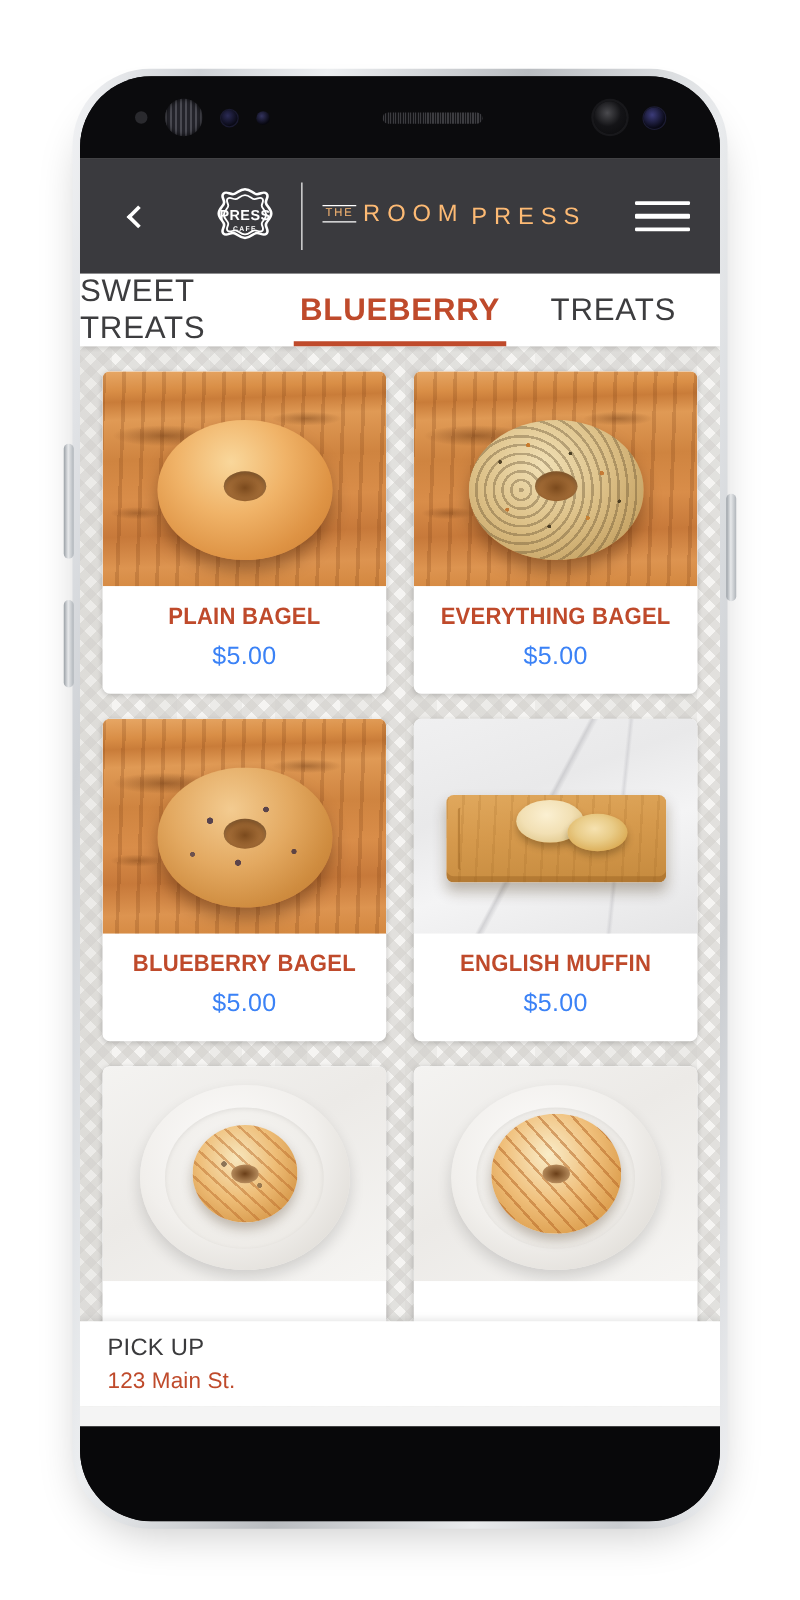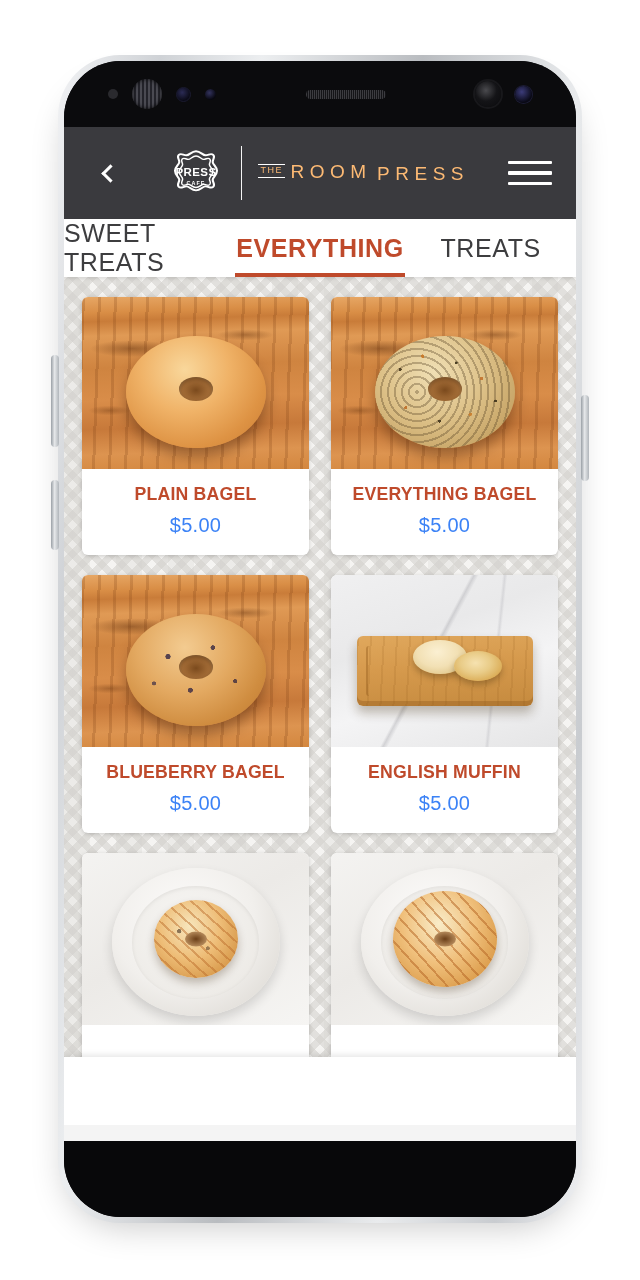--- a/index.html
+++ b/index.html
@@ -490,21 +490,21 @@
 
           <div class="menu-btn">
             <i></i>
               <i></i>
               <i></i>
           </div>
         </div>
 
         <div class="tabs">
           <div class="tab">SWEET TREATS</div>
-          <div class="tab active">EVERYTHING</div>
+          <div class="tab active">BLUEBERRY</div>
           <div class="tab">TREATS</div>
         </div>
 
         <div class="content">
           <div class="bg-pattern"></div>
 
           <div class="grid">
 
             <div class="card">
               <div class="card-photo">
@@ -582,20 +582,24 @@
               </div>
               <div class="card-body">
                 <div class="card-title"></div>
                 <div class="card-price"></div>
               </div>
             </div>
 
           </div>
 
           <div class="bottom-bar">
+            <div class="pickup">
+              <div class="pickup-label">PICK UP</div>
+              <div class="pickup-addr">123 Main St.</div>
+            </div>
           </div>
 
         </div>
       </div>
 
       <div class="bottom-bezel"></div>
     </div>
   </div>
 
   <div class="btn-side btn-vol"></div>

